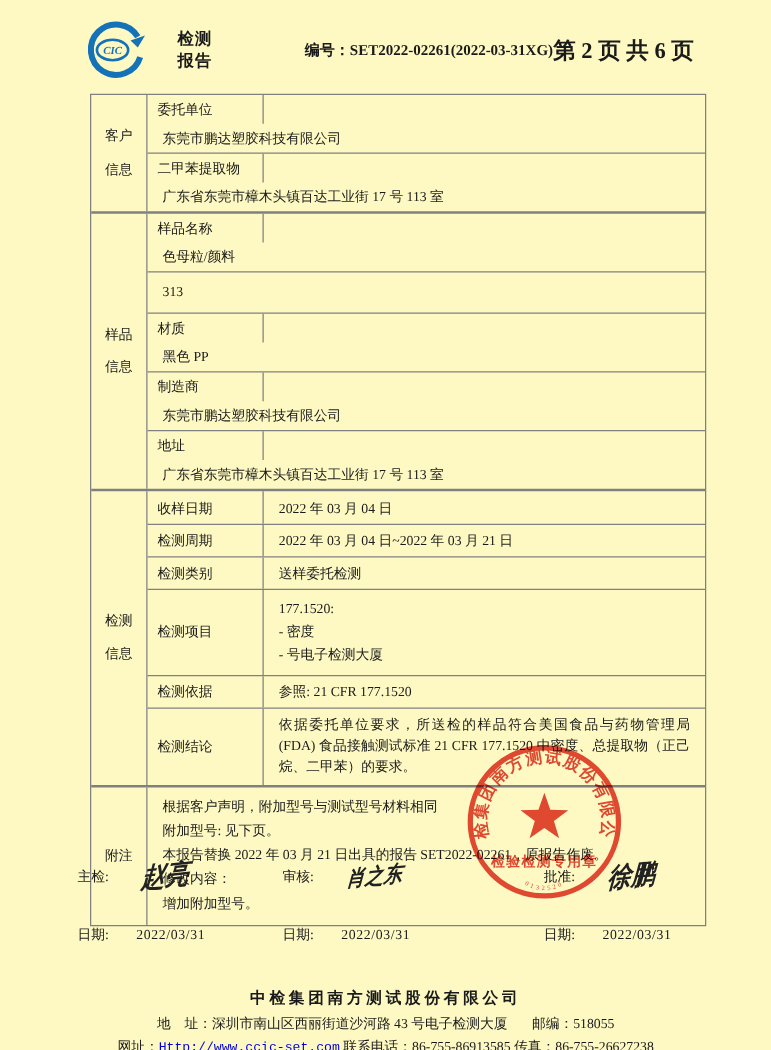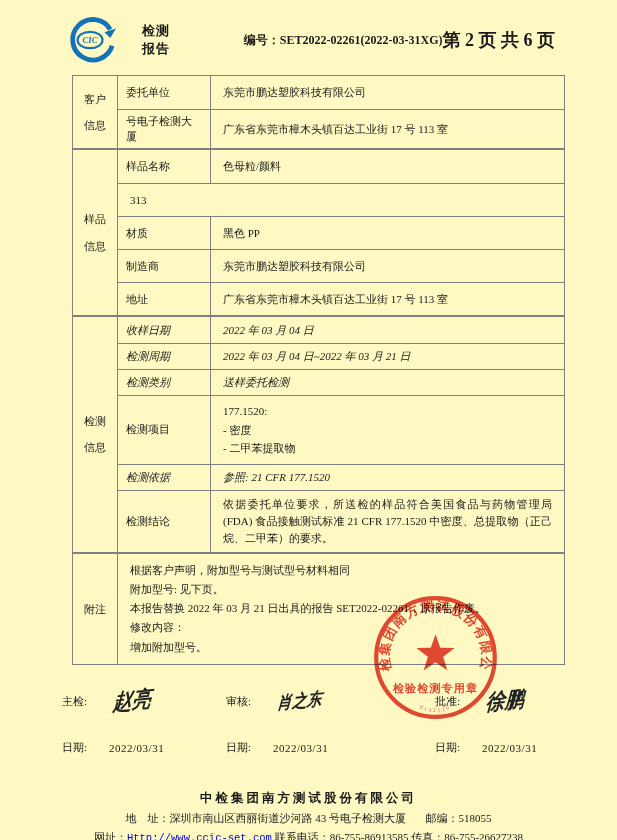--- a/index.html
+++ b/index.html
@@ -21,22 +21,22 @@
   .section:first-child { border-top:none; }
   .sec-label { width:45px; flex:0 0 auto; border-right:1px solid #808080;
     display:flex; flex-direction:column; align-items:center; justify-content:center;
     line-height:2.4; text-align:center; }
   .sec-rows { flex:1 1 auto; min-width:0; }
   .trow { display:flex; border-top:1px solid #808080; }
   .trow:first-child { border-top:none; }
   .cell-label { width:93px; flex:0 0 auto; border-right:1px solid #808080;
     padding:4px 8px; display:flex; align-items:center; }
   .cell-value { flex:1 1 auto; min-width:0; padding:4px 12px; display:flex; align-items:center; }
-  .h33 { min-height:33px; }
-  .h26 { min-height:26px;font-style:italic; }
+  .h33 { min-height:33px;flex-direction:column; }
+  .h26 { min-height:26px; }
   .multiline { display:block; line-height:18.6px; padding-top:6px; padding-bottom:6px; }
   .multiline span { display:block; }
   .just { display:block; line-height:17px; padding-top:5px; padding-bottom:5px; text-align:justify; }
   .notes-cell { flex:1 1 auto; min-width:0; padding:7px 12px; line-height:19.2px; }
   .notes-cell span { display:block; }
   
   .stamp { position:absolute; left:372px; top:594px; width:127px; height:127px;
     mix-blend-mode:multiply; opacity:.92; pointer-events:none; }
   
   .sig-area { position:absolute; left:62px; top:688px; width:493px; }
@@ -78,21 +78,21 @@
       <div class="sec-label">
         <span>客户</span>
         <span>信息</span>
       </div>
       <div class="sec-rows">
         <div class="trow h33">
           <div class="cell-label">委托单位</div>
           <div class="cell-value">东莞市鹏达塑胶科技有限公司</div>
         </div>
         <div class="trow h33">
-          <div class="cell-label">号电子检测大厦</div>
+          <div class="cell-label">二甲苯提取物</div>
           <div class="cell-value">广东省东莞市樟木头镇百达工业街 17 号 113 室</div>
         </div>
       </div>
     </div>
 
     <div class="section">
       <div class="sec-label">
         <span>样品</span>
         <span>信息</span>
       </div>
@@ -135,21 +135,21 @@
         </div>
         <div class="trow h26">
           <div class="cell-label">检测类别</div>
           <div class="cell-value">送样委托检测</div>
         </div>
         <div class="trow">
           <div class="cell-label">检测项目</div>
           <div class="cell-value multiline">
             <span>177.1520:</span>
             <span>- 密度</span>
-            <span>- 二甲苯提取物</span>
+            <span>- 号电子检测大厦</span>
           </div>
         </div>
         <div class="trow h26">
           <div class="cell-label">检测依据</div>
           <div class="cell-value">参照: 21 CFR 177.1520</div>
         </div>
         <div class="trow">
           <div class="cell-label">检测结论</div>
           <div class="cell-value just">依据委托单位要求，所送检的样品符合美国食品与药物管理局 (FDA) 食品接触测试标准 21 CFR 177.1520 中密度、总提取物（正己烷、二甲苯）的要求。</div>
         </div>

